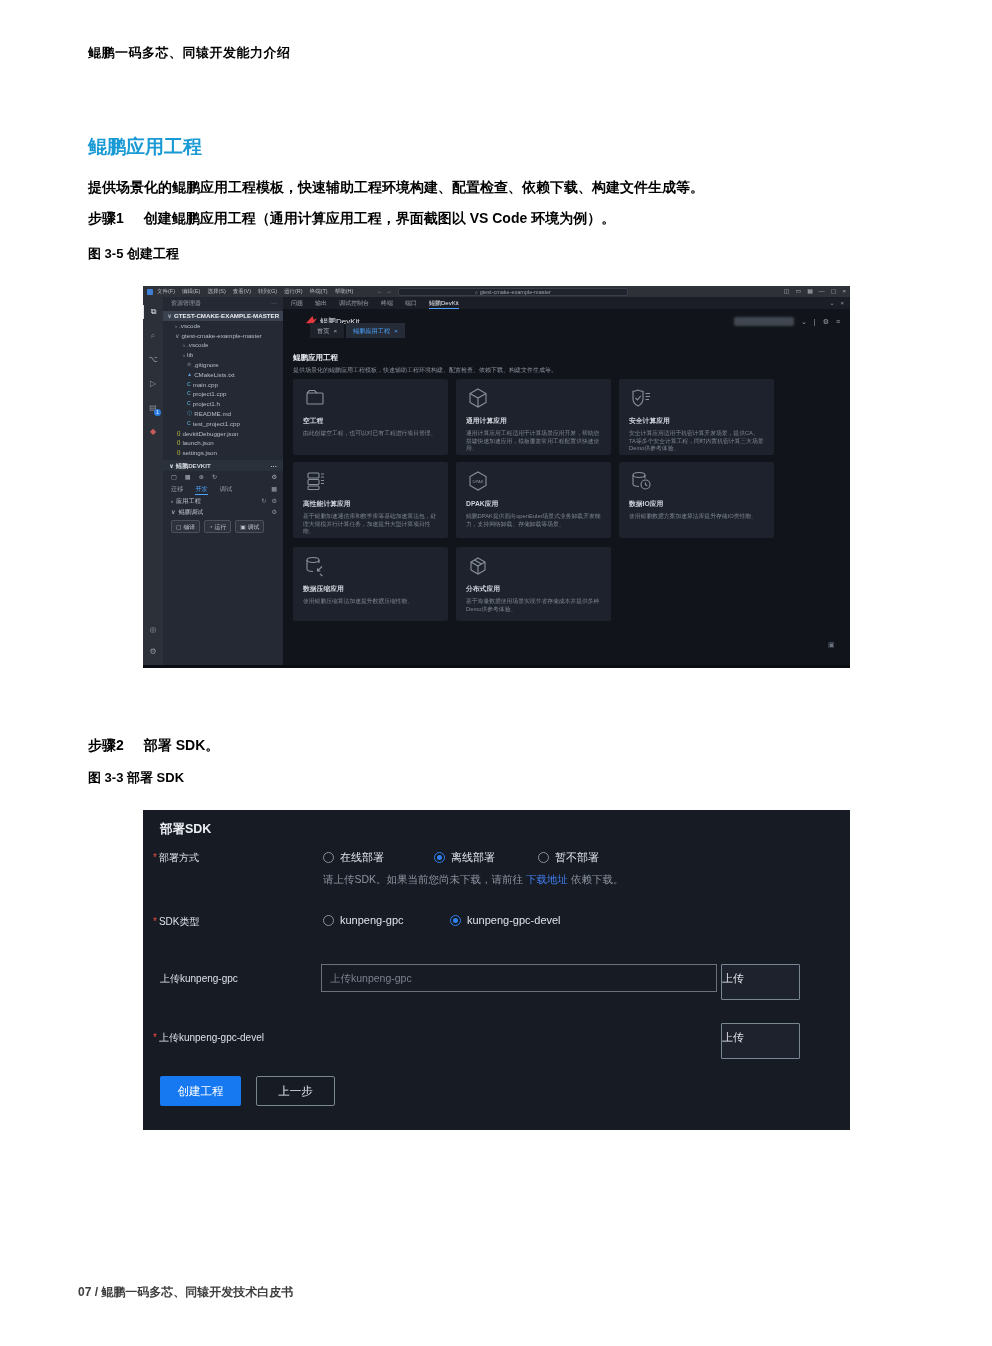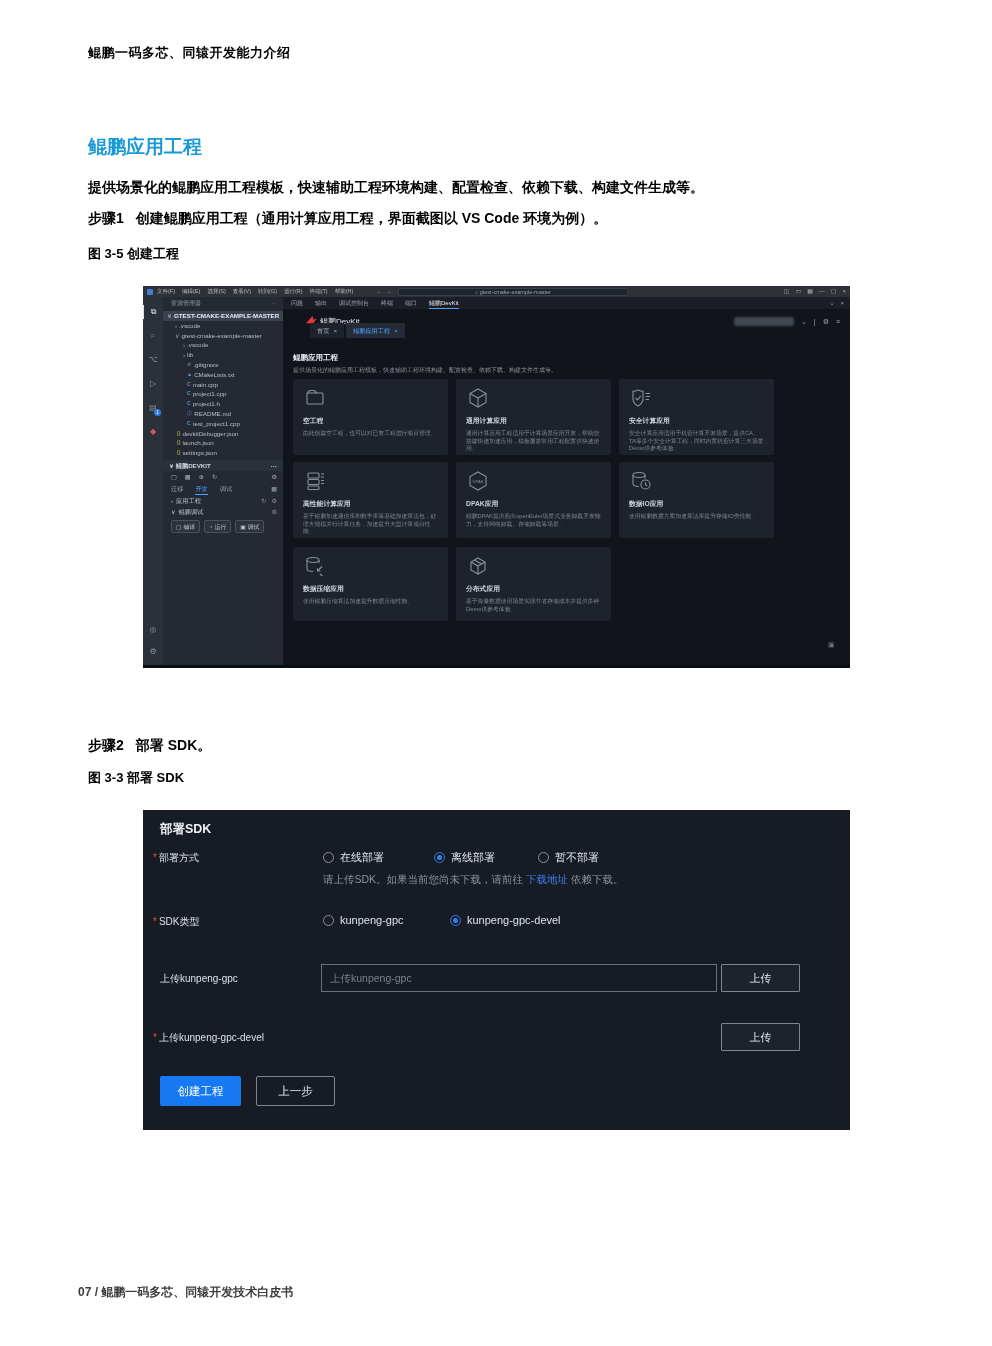--- a/index.html
+++ b/index.html
@@ -5,21 +5,21 @@
   * { box-sizing: border-box; margin: 0; padding: 0; }
   html,body { width: 992px; height: 1346px; }
   body { position: relative; background: #ffffff; font-family: "Liberation Sans","DejaVu Sans",sans-serif; color:#000; }
   .abs { position: absolute; }
 
   
   .doc-header { left:88px; top:44px; font-size:13px; font-weight:bold; letter-spacing:.5px; }
   .sec-title  { left:88px; top:134px; font-size:19px; font-weight:bold; color:#1a9ad5; }
   .intro      { left:88px; top:179px; font-size:14px; font-weight:600; }
   .stepline   { left:88px; font-size:14px; font-weight:600; }
-  .step-label { font-weight:800; margin-right:12px; }
+  .step-label { font-weight:800; margin-right:20px; }
   .figcap     { left:88px; font-size:13px; font-weight:bold; }
   .doc-footer { left:78px; top:1284px; font-size:12px; font-weight:bold; color:#3d3d3d; }
 
   
   .shot1 { left:143px; top:286px; width:707px; height:382px; background:#11141b; overflow:hidden; }
   .vs-titlebar { left:0; top:0; width:707px; height:11px; background:#2e3138; color:#b8bcc4; font-size:5.5px; line-height:11px; }
   .vs-logo { left:4px; top:2.5px; width:6px; height:6px; background:#3f7fd4; border-radius:1px; }
   .vs-menus { left:14px; top:0; display:flex; gap:7px; }
   .vs-nav { top:0; color:#8a8f98; }
   .vs-search { left:255px; top:1.5px; width:230px; height:8px; background:#1f232b; border:1px solid #3a3f49; border-radius:2px; color:#9aa0aa; text-align:center; line-height:6.5px; font-size:5.5px; }
@@ -82,21 +82,21 @@
   .f-label { font-size:10px; color:#dce1e8; }
   .f-star { color:#f04b47; margin-right:2px; }
   .fradio { display:flex; align-items:center; gap:6px; font-size:11px; color:#dfe3e9; }
   .fr-c { width:11px; height:11px; border-radius:50%; border:1px solid #8a919c; position:relative; }
   .fr-c.sel { border-color:#2e80ec; }
   .fr-c.sel::after { content:""; position:absolute; inset:2px; border-radius:50%; background:#2e80ec; }
   .f-help { font-size:10.5px; color:#8d94a0; }
   .f-link { color:#437ef0; }
   .f-input { width:396px; height:28px; background:transparent; border:1px solid #6a717d; color:#dfe3e9; font-size:10.5px; padding:0 8px; font-family:inherit; }
   .f-input::placeholder { color:#7b828d; }
-  .f-upbtn { width:79px; height:28px; border:1px solid #7a8691; background:#1d222c; color:#e6eaef; font-size:11px; text-align:center; line-height:26px; border-radius:1px; }
+  .f-upbtn { width:79px; height:36px; border:1px solid #7a8691; background:#1d222c; color:#e6eaef; font-size:11px; line-height:26px; border-radius:1px; }
   .f-create { width:81px; height:30px; background:#1779f2; color:#fff; font-size:11.5px; text-align:center; line-height:30px; border-radius:2px; }
   .f-back { width:79px; height:30px; border:1px solid #7a8691; color:#e8ecf1; font-size:11.5px; text-align:center; line-height:28px; border-radius:2px; }
 </style>
 </head>
 <body>
 
 <div class="abs doc-header">鲲鹏一码多芯、同辕开发能力介绍</div>
 <div class="abs sec-title">鲲鹏应用工程</div>
 <div class="abs intro">提供场景化的鲲鹏应用工程模板，快速辅助工程环境构建、配置检查、依赖下载、构建文件生成等。</div>
 

